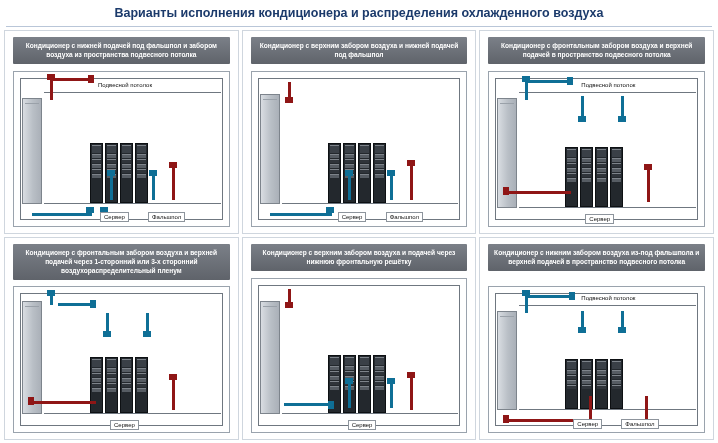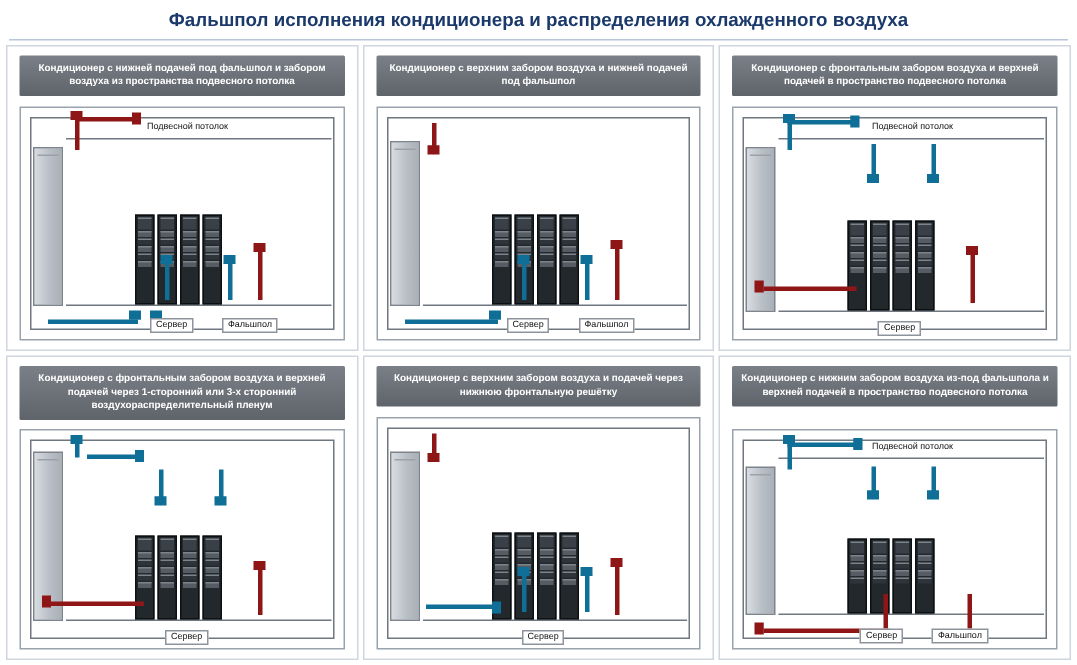--- a/index.html
+++ b/index.html
@@ -98,21 +98,21 @@
   .tri.down.red{border-left:4px solid transparent;border-right:4px solid transparent;border-top:6px solid #8f1616;}
   .tri.left.red{border-top:4px solid transparent;border-bottom:4px solid transparent;border-right:6px solid #8f1616;}
   .tri.right.red{border-top:4px solid transparent;border-bottom:4px solid transparent;border-left:6px solid #8f1616;}
   .tri.up.blue{border-left:4px solid transparent;border-right:4px solid transparent;border-bottom:6px solid #0f6f96;}
   .tri.down.blue{border-left:4px solid transparent;border-right:4px solid transparent;border-top:6px solid #0f6f96;}
   .tri.right.blue{border-top:4px solid transparent;border-bottom:4px solid transparent;border-left:6px solid #0f6f96;}
 </style>
 </head>
 <body>
 
-<div id="page-title">Фальшпол исполнения кондиционера и распределения охлажденного воздуха</div>
+<div id="page-title">Варианты исполнения кондиционера и распределения охлажденного воздуха</div>
 <div id="title-rule"></div>
 
 <div class="grid">
 
   <div class="panel">
     <div class="cap">Кондиционер с нижней подачей под фальшпол и забором воздуха из пространства подвесного потолка</div>
     <div class="stage">
       <div class="room"></div>
 
       <div class="ceilline" style="left:30px;right:8px;top:20px;"></div>

